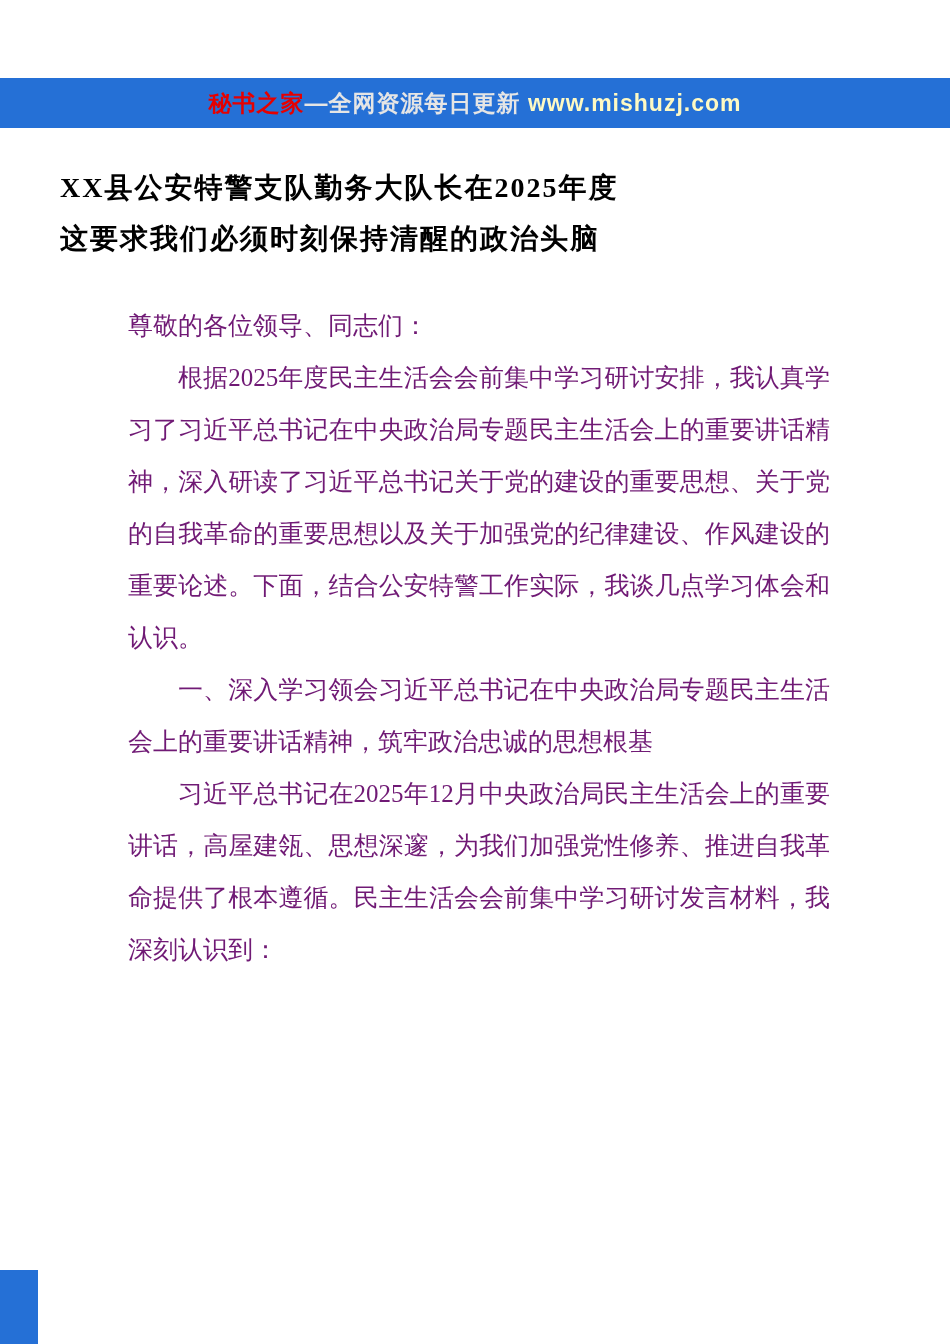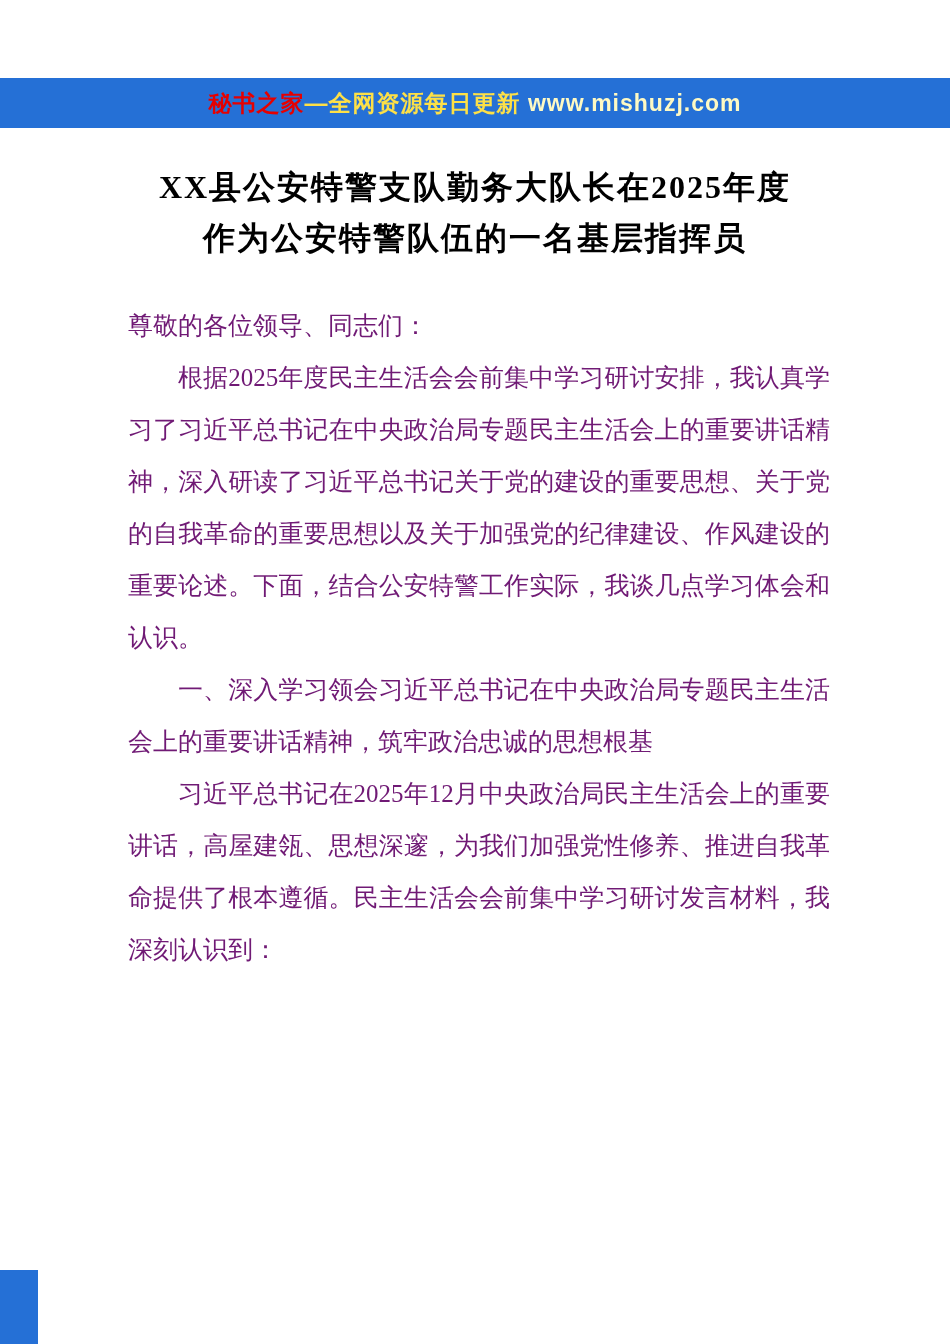--- a/index.html
+++ b/index.html
@@ -20,24 +20,24 @@
     font-family: "Liberation Sans", "DejaVu Sans", sans-serif;
     font-size: 23px; font-weight: bold;
     letter-spacing: 1px;
     white-space: pre;
   }
 
   .doc-title {
     position: absolute;
     left: 60px; top: 162px;
     width: 830px;
-    text-align: center;
+    text-align: left;
     font-weight: bold;
     color: #000;
-    font-size: 32px;
+    font-size: 28px;
     line-height: 51px;
     letter-spacing: 2px;
     font-family: "Liberation Serif", "DejaVu Serif", serif;
   }
 
   .doc-body {
     position: absolute;
     left: 128px; top: 300px;
     width: 702px;
     color: #701a75;
@@ -54,26 +54,26 @@
     left: 0; bottom: 0;
     width: 38px; height: 74px;
   }
 </style>
 </head>
 <body>
 
 <div class="page">
 
   <div class="site-banner" style="background: rgb(37, 112, 214);">
-    <span style="color: rgb(230, 0, 0);">秘书之家</span><span style="color: #fde047;">—全网资源每日更新 </span><span style="color: #fef9c3;">www.mishuzj.com</span>
+    <span style="color: rgb(230, 0, 0);">秘书之家</span><span style="color: #e5e5e5;">—全网资源每日更新 </span><span style="color: #fef9c3;">www.mishuzj.com</span>
   </div>
 
   <div class="doc-title">
     <div>XX县公安特警支队勤务大队长在2025年度</div>
-    <div>作为公安特警队伍的一名基层指挥员</div>
+    <div>这要求我们必须时刻保持清醒的政治头脑</div>
   </div>
 
   <div class="doc-body">
       <p class="para"><span>尊敬的各位领导、同志们：</span></p>
       <p class="para indent"><span>根据2025年度民主生活会会前集中学习研讨安排，我认真学习了习近平总书记在中央政治局专题民主生活会上的重要讲话精神，深入研读了习近平总书记关于党的建设的重要思想、关于党的自我革命的重要思想以及关于加强党的纪律建设、作风建设的重要论述。下面，结合公安特警工作实际，我谈几点学习体会和认识。</span></p>
       <p class="para indent"><span>一、深入学习领会习近平总书记在中央政治局专题民主生活会上的重要讲话精神，筑牢政治忠诚的思想根基</span></p>
       <p class="para indent"><span>习近平总书记在2025年12月中央政治局民主生活会上的重要讲话，高屋建瓴、思想深邃，为我们加强党性修养、推进自我革命提供了根本遵循。民主生活会会前集中学习研讨发言材料，我深刻认识到：</span></p>
     </div>
 
   <div class="corner-decoration" style="background: rgb(37, 112, 214);"></div>

